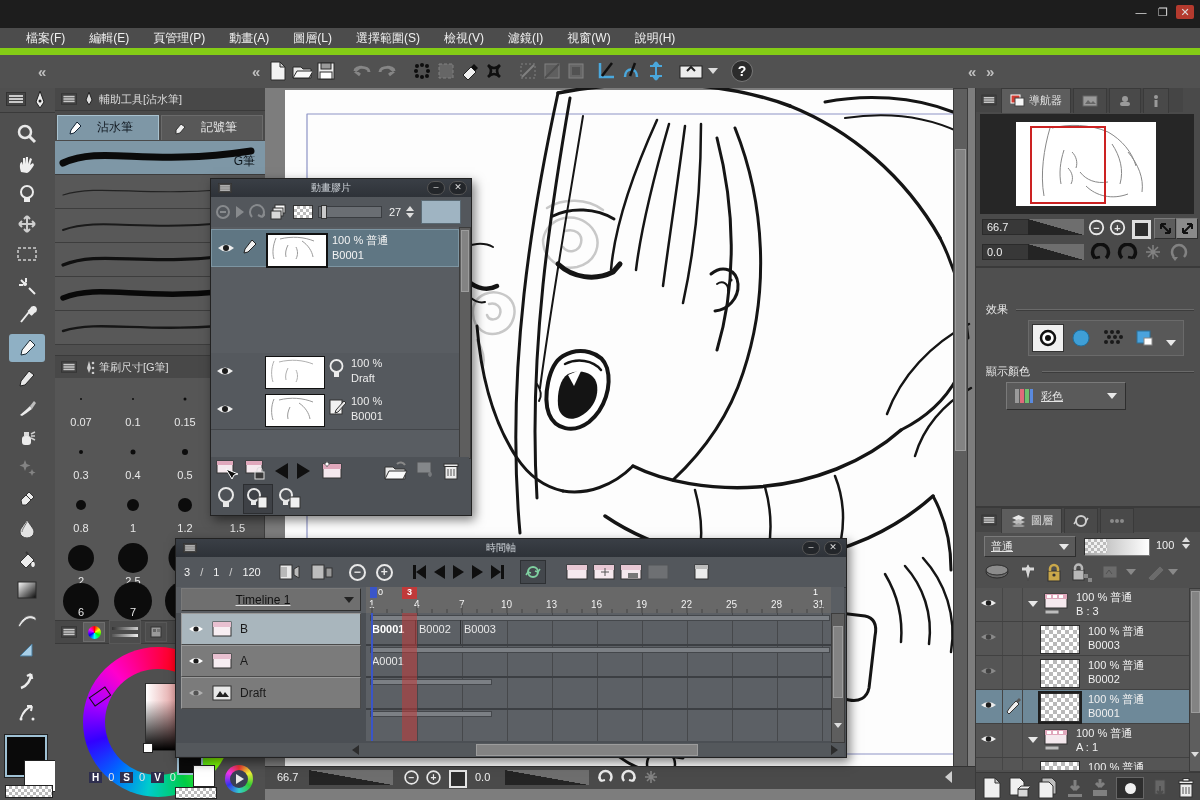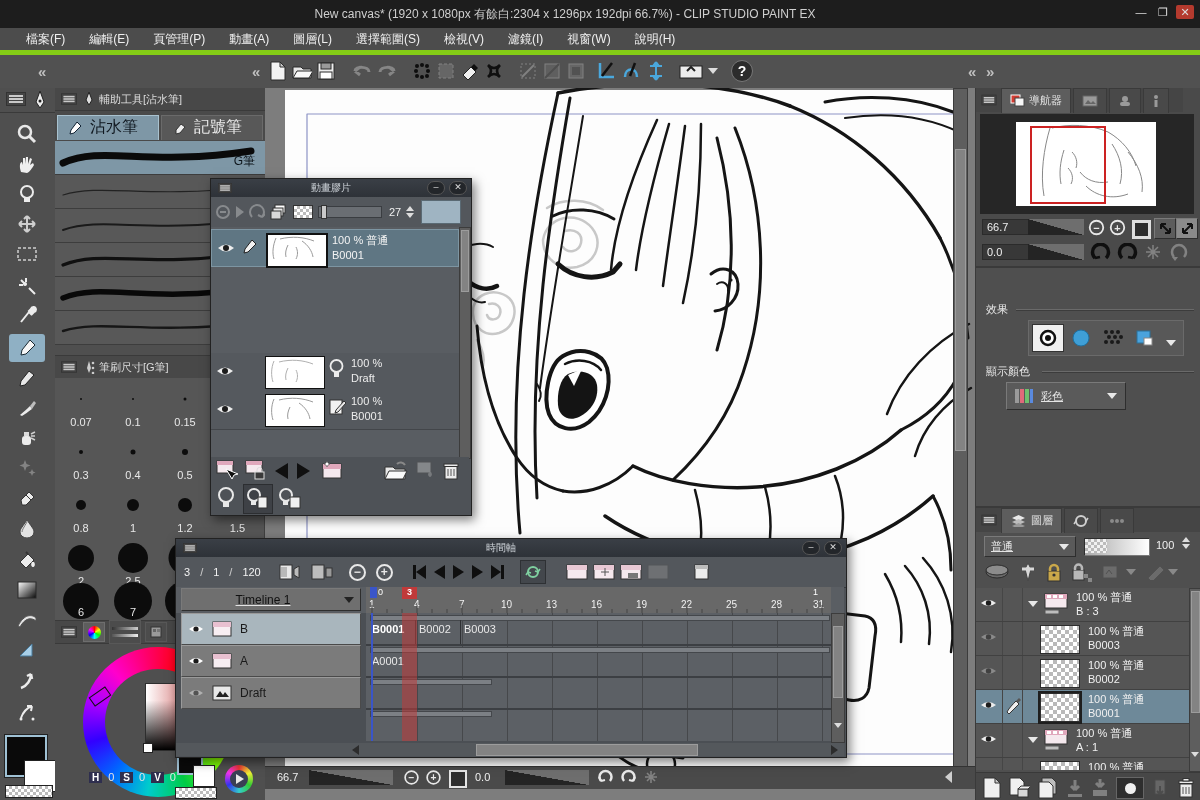--- a/index.html
+++ b/index.html
@@ -15,36 +15,36 @@
      linear-gradient(45deg,#b9b9b9 25%,transparent 25%,transparent 75%,#b9b9b9 75%);
      background-size:8px 8px;background-position:0 0,4px 4px;}
   .checker-sm{background-color:#fff;background-image:
      linear-gradient(45deg,#bbb 25%,transparent 25%,transparent 75%,#bbb 75%),
      linear-gradient(45deg,#bbb 25%,transparent 25%,transparent 75%,#bbb 75%);
      background-size:6px 6px;background-position:0 0,3px 3px;}
   
   .titlebar{left:0;top:0;width:1200px;height:28px;background:#1d1d1d;color:#cfcfcf;}
   .titlebar .t{position:absolute;left:0;right:70px;top:6px;text-align:center;font-size:12px;white-space:nowrap;}
   .winbtn{width:18px;height:14px;display:inline-flex;align-items:center;justify-content:center;color:#ddd;font-size:11px;margin-left:4px;}
-  .menubar{left:0;top:28px;width:1200px;height:27px;background:#4c4c4c;border-bottom:5px solid #84cc16;display:flex;align-items:center;padding-left:14px;box-sizing:border-box;}
+  .menubar{left:0;top:28px;width:1200px;height:27px;background:#4c4c4c;border-bottom:7px solid #84cc16;display:flex;align-items:center;padding-left:14px;box-sizing:border-box;}
   .menuitem{padding:4px 12px;font-size:12px;color:#f0f0f0;}
   .cmdbar{left:0;top:55px;width:1200px;height:33px;background:#515151;border-bottom:1px solid #393939;}
   .chev{color:#bfbfbf;font-size:15px;font-weight:bold;letter-spacing:-2px;}
   .tbico{position:absolute;top:4px;width:24px;height:24px;display:flex;align-items:center;justify-content:center;}
   .dim{opacity:.38;}
   
   .toolstrip{left:0;top:88px;width:55px;height:712px;background:#4f4f4f;border-right:1px solid #3a3a3a;}
   .tool{position:absolute;left:9px;width:36px;height:28px;display:flex;align-items:center;justify-content:center;}
   .tool.sel{background:#8fb0c4;border-radius:3px;}
   .menu3{width:20px;height:14px;display:flex;flex-direction:column;justify-content:space-between;padding:2px;box-sizing:border-box;background:#454545;border:1px solid #333;}
   .menu3 i{display:block;height:2px;background:#c9c9c9;}
   
   .panel{background:#4f4f4f;}
   .phead{height:22px;background:#484848;border-bottom:1px solid #3a3a3a;display:flex;align-items:center;gap:4px;padding:0 4px;font-size:11px;color:#ddd;}
-  .subtab{height:24px;display:flex;align-items:center;gap:8px;padding:0 10px;font-size:16px;}
+  .subtab{height:24px;display:flex;align-items:center;gap:15px;padding:0 10px;font-size:12px;}
   .subtab.sel{background:#7e97a6;color:#101820;border:1px solid #a9c2cf;border-bottom:none;}
   .subtab.uns{background:#585858;color:#e8e8e8;border:1px solid #6a6a6a;border-bottom:none;}
   .brushrow{position:relative;height:33px;border-bottom:1px solid #3d3d3d;background:#585858;}
   .brushrow.sel{background:#7e97a6;}
   .brushrow .lbl{position:absolute;right:10px;bottom:4px;font-size:12px;color:#f2f2f2;text-shadow:0 1px 2px rgba(0,0,0,.5);}
   .brushrow.sel .lbl{color:#0d141a;text-shadow:none;}
   .bscell{position:absolute;width:52px;height:53px;border-right:1px solid #404040;border-bottom:1px solid #404040;background:#565656;}
   .bscell .dot{position:absolute;left:50%;top:40%;transform:translate(-50%,-50%);border-radius:50%;background:#0c0c0c;}
   .bscell .val{position:absolute;left:0;right:0;bottom:3px;text-align:center;color:#e8e8e8;font-size:11px;}
   
@@ -78,21 +78,20 @@
   .scrollthumb{background:#838383;border:1px solid #9c9c9c;}
   .hr{height:1px;background:#6a6a6a;box-shadow:0 1px 0 #3c3c3c;}
   svg{display:block;}
 </style>
 </head>
 <body>
 
 <div id="app">
 
   <div class="abs titlebar">
-    <div class="t">New canvas* (1920 x 1080px 有餘白:2304 x 1296px 192dpi 66.7%)  - CLIP STUDIO PAINT EX</div>
     <div class="abs" style="right:6px;top:5px;display:flex;">
       <span class="winbtn">—</span>
       <span class="winbtn">❐</span>
       <span class="winbtn" style="background:#b43a2e;border-radius:2px;">✕</span>
     </div>
   </div>
 
   <div class="abs menubar">
     <span class="menuitem">檔案(F)</span>
     <span class="menuitem">編輯(E)</span>

